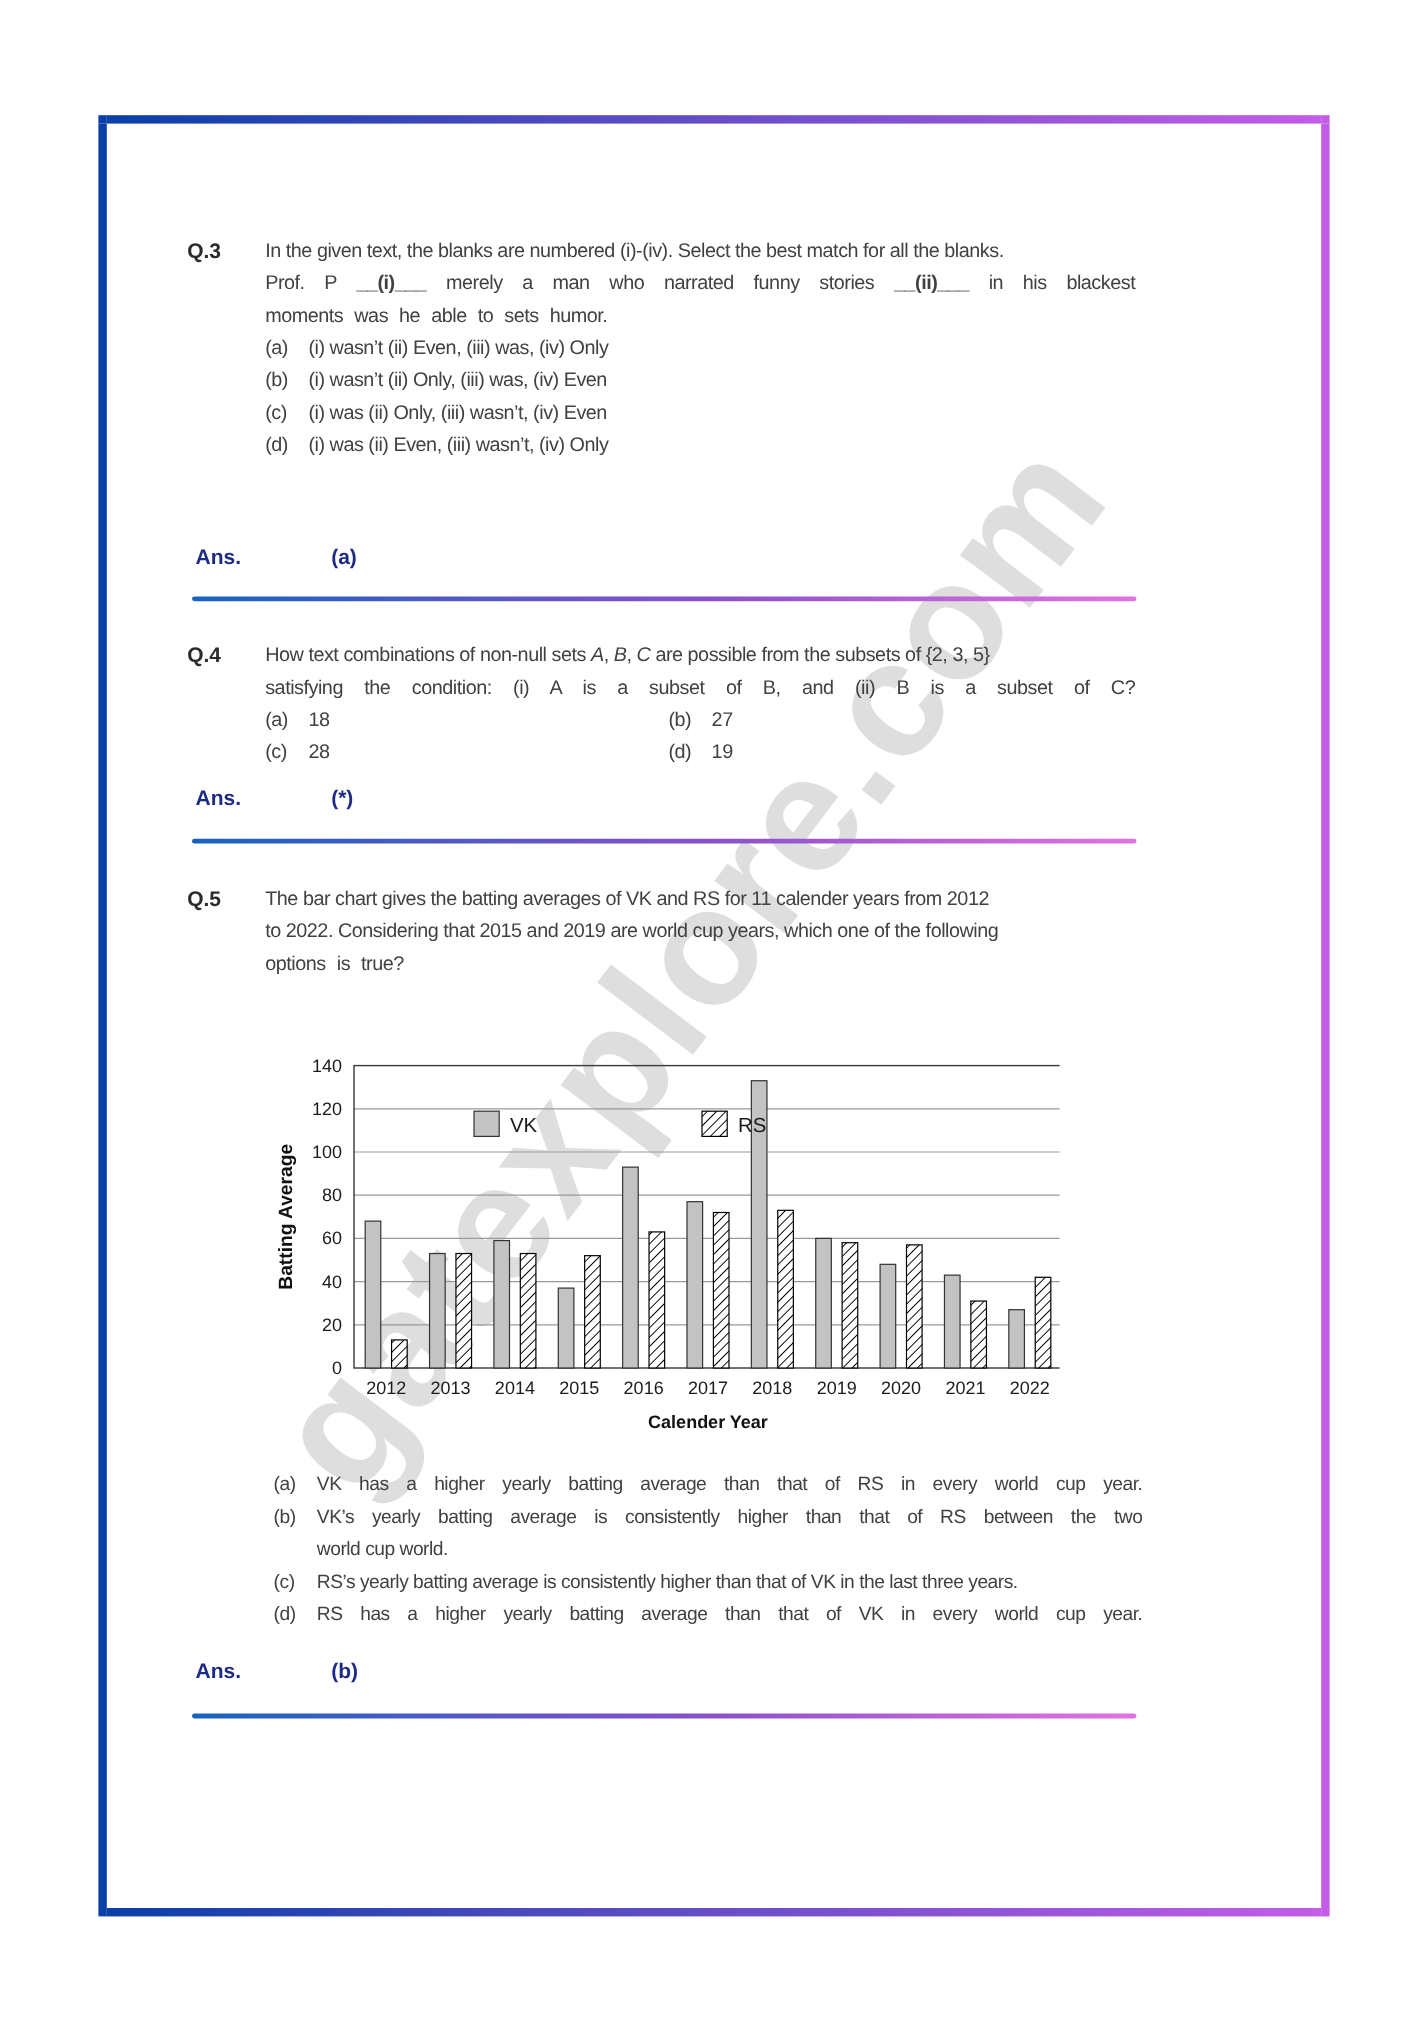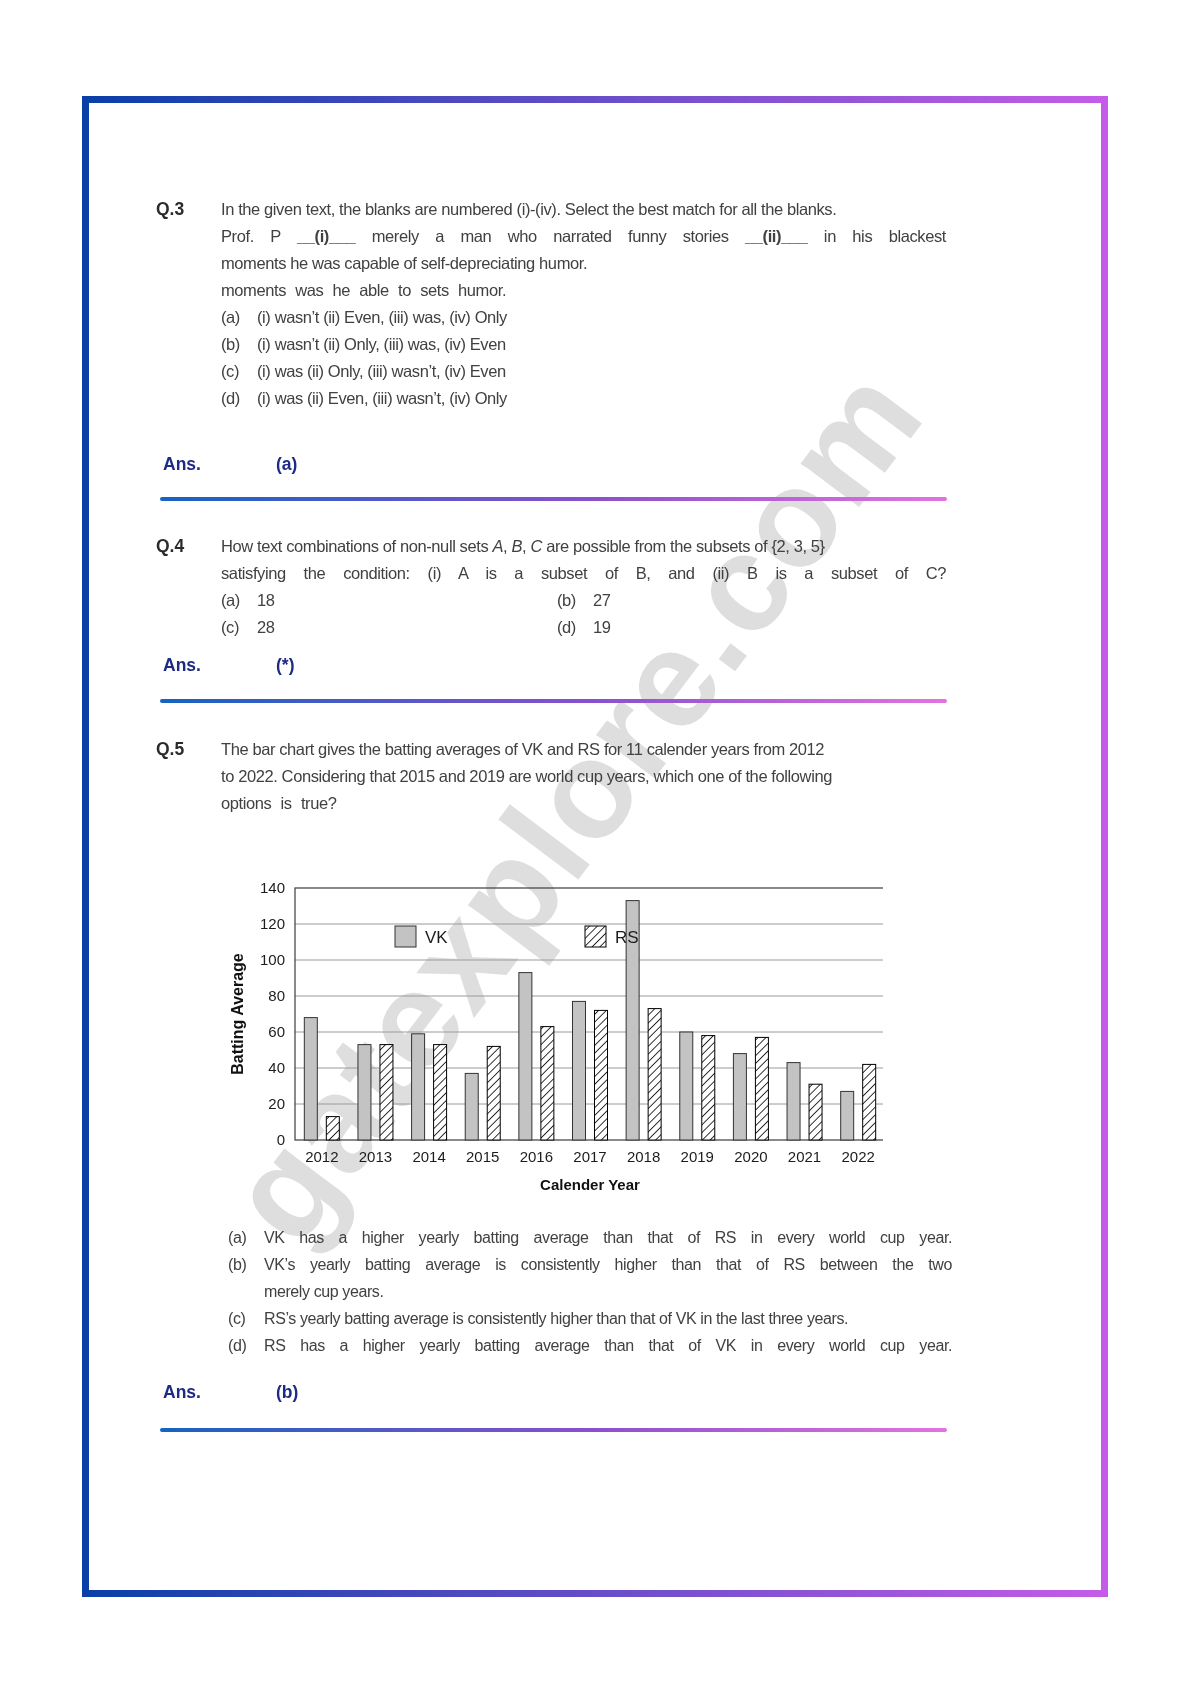--- a/index.html
+++ b/index.html
@@ -57,21 +57,20 @@
 <div class="frame"></div>
 
 <div class="content">
 
   <section class="qblock" style="top:196px;">
     <div class="qlabel">Q.3</div>
     <div class="qbody">
       <div>
           <div class="line"><span>In the given text, the blanks are numbered (i)-(iv). Select the best match for all the blanks.</span></div>
           <div class="line j"><span>Prof. P </span><span class="b">__(i)___</span><span> merely a man who narrated funny stories </span><span class="b">__(ii)___</span><span> in his blackest</span></div>
-          <div class="line"><span>moments he was capable of self-depreciating humor.</span></div>
           <div class="line w"><span>moments was he able to sets humor.</span></div>
         </div>
       <div>
           <div class="optrow">
             <span class="ol">(a)</span>
             <span class="ot">(i) wasn’t (ii) Even, (iii) was, (iv) Only</span>
           </div>
           <div class="optrow">
             <span class="ol">(b)</span>
             <span class="ot">(i) wasn’t (ii) Only, (iii) was, (iv) Even</span>
@@ -208,21 +207,21 @@
       <div class="optrow">
         <span class="ol">(a)</span>
         <div class="opt-lines">
           <div class="line j"><span>VK has a higher yearly batting average than that of RS in every world cup year.</span></div>
         </div>
       </div>
       <div class="optrow">
         <span class="ol">(b)</span>
         <div class="opt-lines">
           <div class="line j"><span>VK’s yearly batting average is consistently higher than that of RS between the two</span></div>
-          <div class="line"><span>merely cup years.</span></div>
+          <div class="line"><span>world cup world.</span></div>
         </div>
       </div>
       <div class="optrow">
         <span class="ol">(c)</span>
         <div class="opt-lines">
           <div class="line"><span>RS’s yearly batting average is consistently higher than that of VK in the last three years.</span></div>
         </div>
       </div>
       <div class="optrow">
         <span class="ol">(d)</span>

